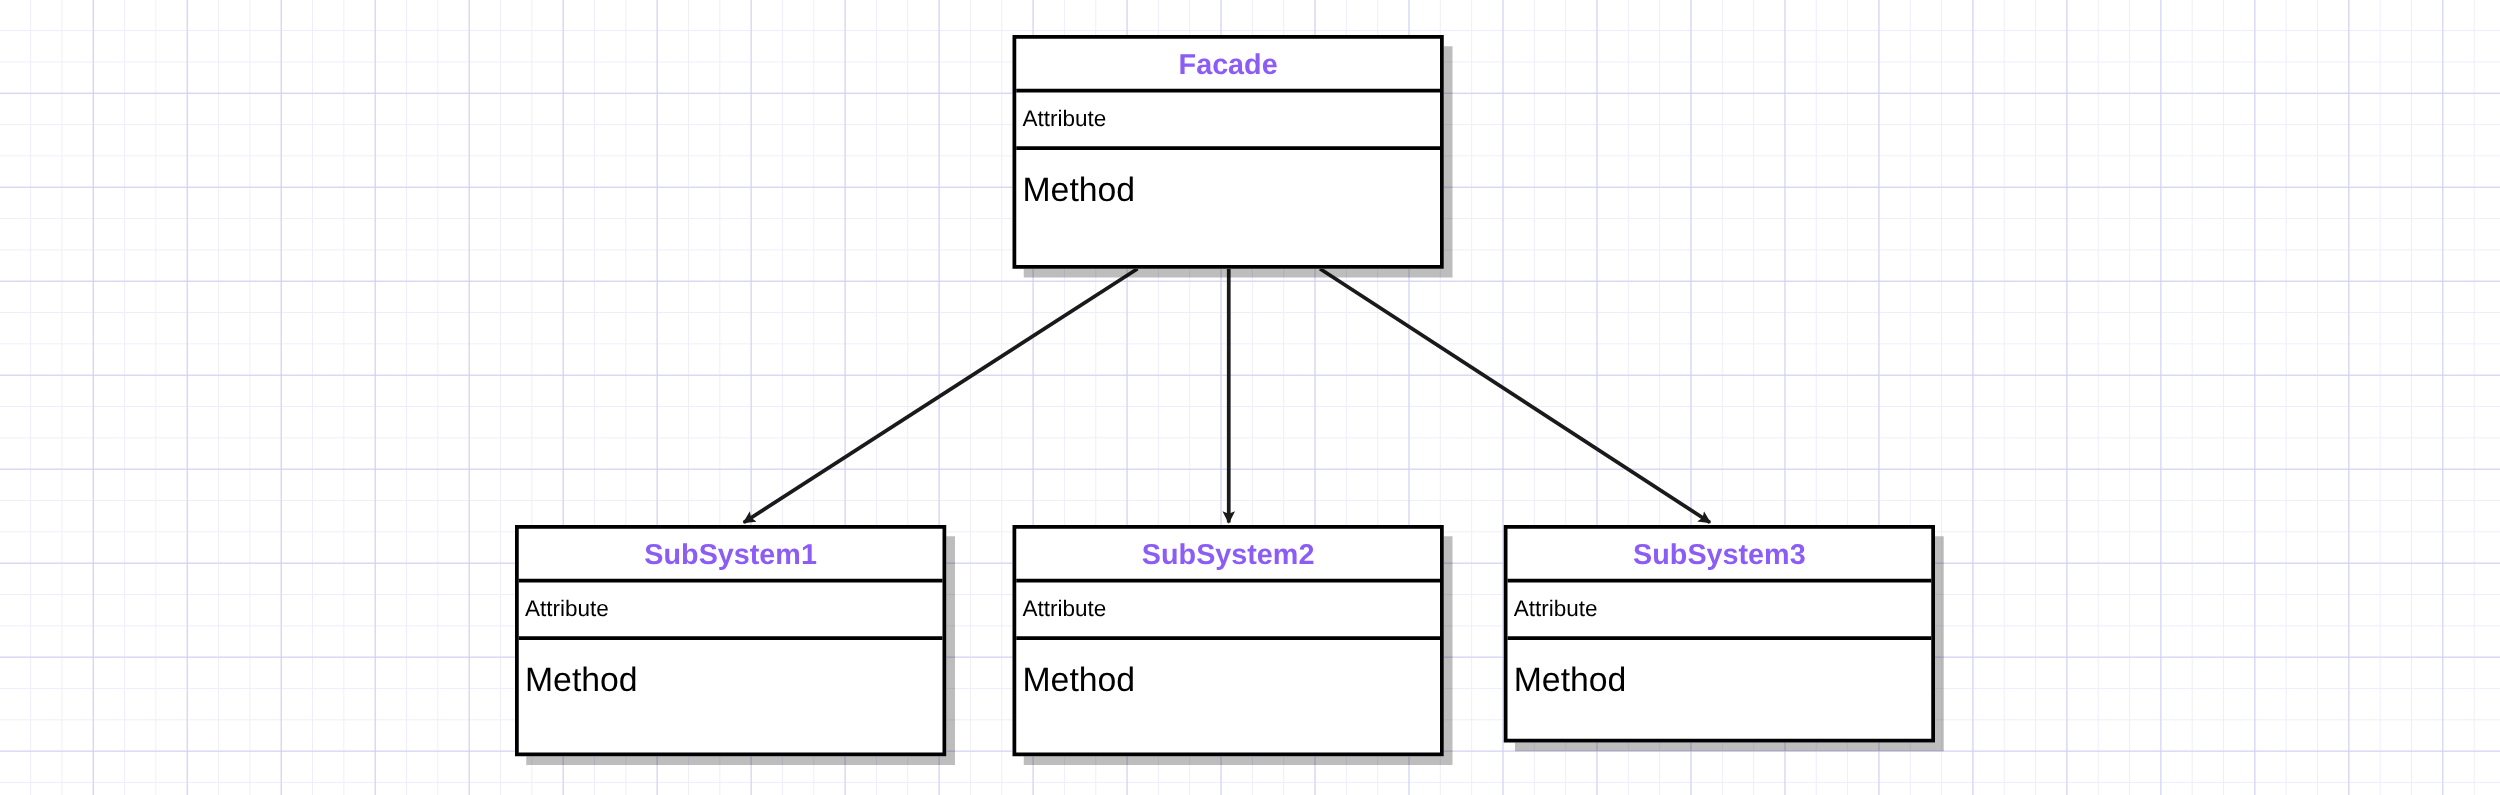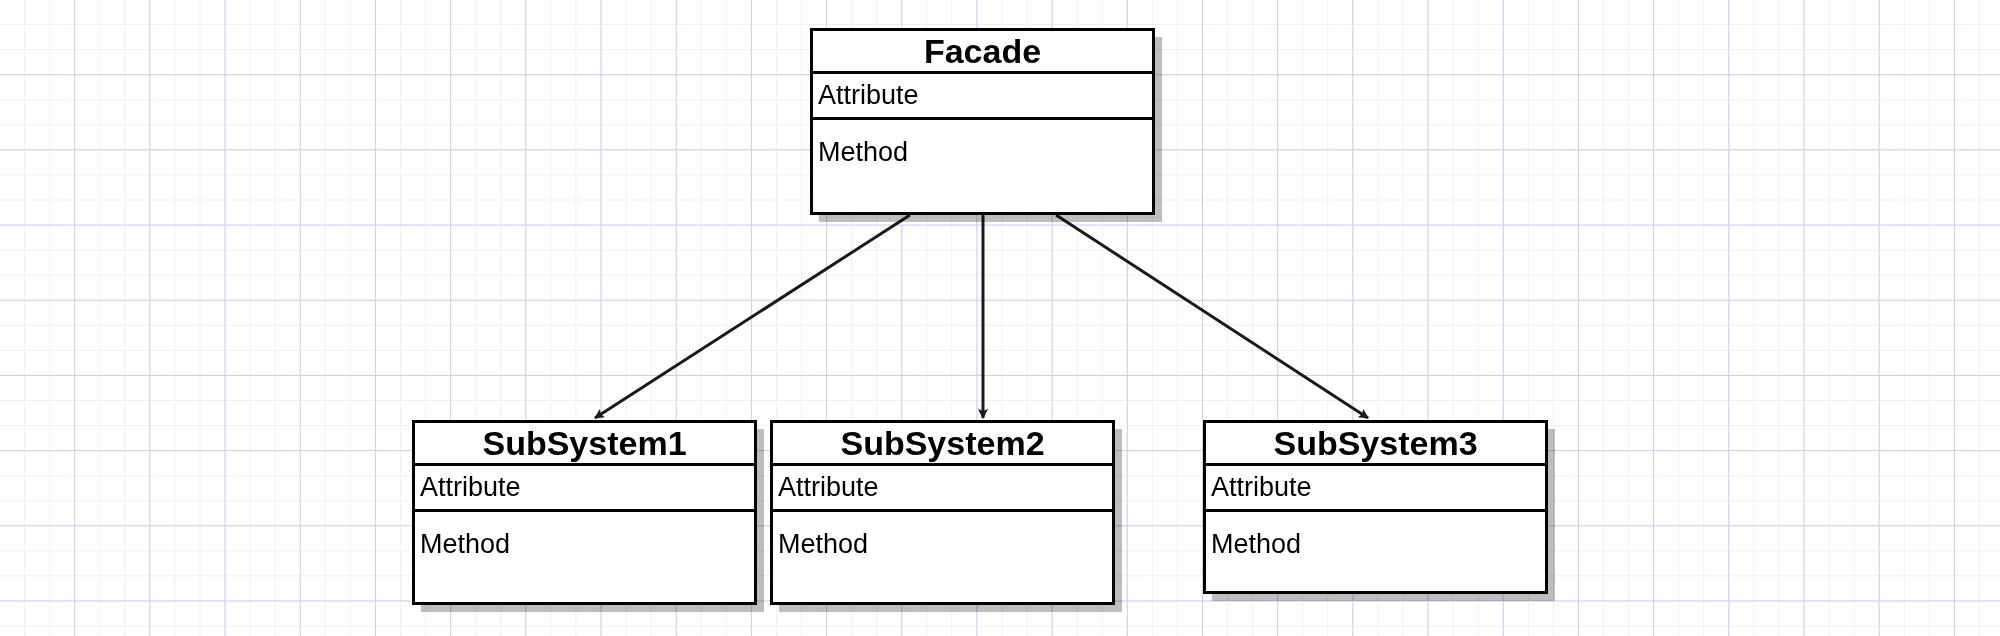--- a/index.html
+++ b/index.html
@@ -40,33 +40,33 @@
     background: #ffffff;
     border: 3px solid #000000;
     box-shadow: 8px 8px 0 -1px rgba(0,0,0,0.26);
   }
   .uml-title {
     box-sizing: border-box;
     height: 43px;
     line-height: 40px;
     text-align: center;
     font-weight: bold;
-    font-size: 34px;
-    color: #000000;
+    font-size: 23px;
+    color: #8b5cf6;
     border-bottom: 3px solid #000000;
     white-space: nowrap;
     overflow: hidden;
   }
   .uml-attrs {
     box-sizing: border-box;
     height: 46px;
     line-height: 43px;
     text-align: left;
     padding-left: 5px;
-    font-size: 27px;
+    font-size: 18px;
     color: #000000;
     border-bottom: 3px solid #000000;
     white-space: nowrap;
     overflow: hidden;
   }
   .uml-methods {
     box-sizing: border-box;
     text-align: left;
     padding-left: 5px;
     padding-top: 12px;
@@ -100,21 +100,21 @@
     <div class="uml-attrs">Attribute</div>
     <div class="uml-methods">Method</div>
   </div>
 
   <div class="uml-class" id="node-subsystem1" style="left: 412px; top: 420px; width: 345px; height: 185px;">
     <div class="uml-title">SubSystem1</div>
     <div class="uml-attrs">Attribute</div>
     <div class="uml-methods">Method</div>
   </div>
 
-  <div class="uml-class" id="node-subsystem2" style="left: 770px; top: 420px; width: 345px; height: 185px;">
+  <div class="uml-class" id="node-subsystem2" style="left: 810px; top: 420px; width: 345px; height: 185px;">
     <div class="uml-title">SubSystem2</div>
     <div class="uml-attrs">Attribute</div>
     <div class="uml-methods">Method</div>
   </div>
 
   <div class="uml-class" id="node-subsystem3" style="left: 1203px; top: 420px; width: 345px; height: 174px;">
     <div class="uml-title">SubSystem3</div>
     <div class="uml-attrs">Attribute</div>
     <div class="uml-methods">Method</div>
   </div>

